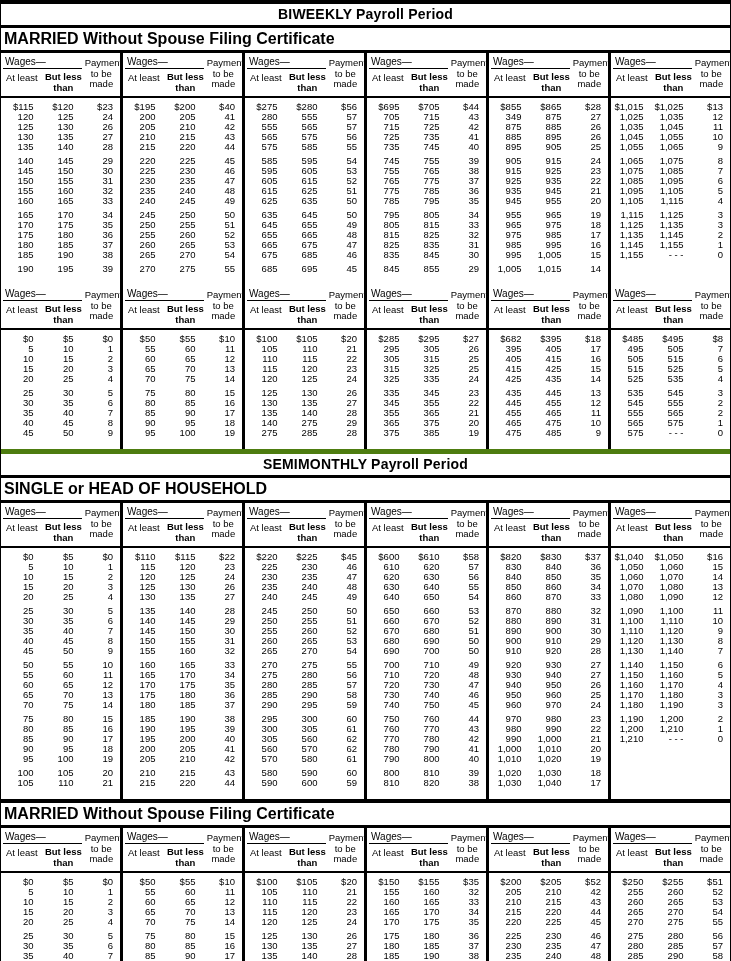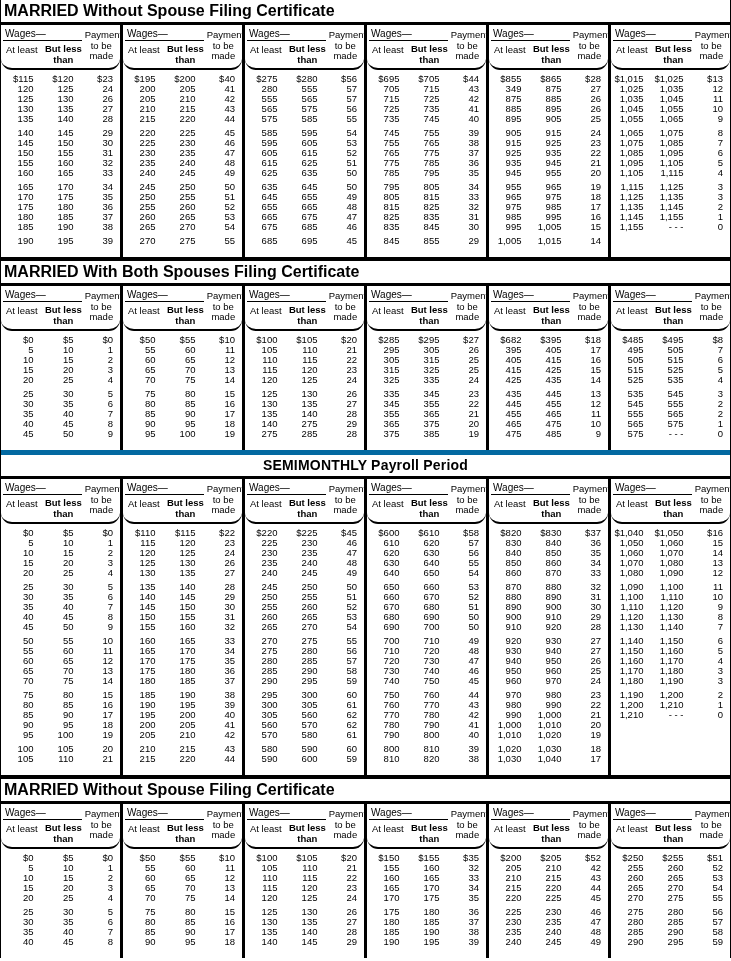--- a/index.html
+++ b/index.html
@@ -14,41 +14,40 @@
   }
   .period-title{
     border-top:4px solid #000;
     border-bottom:3px solid #000;
     text-align:center;
     font-weight:bold;
     font-size:14px;
     padding:2px 0 3px 0;
     letter-spacing:.2px;
   }
-  .period-title.second{border-top:5px solid #0369a1;}
+  .period-title.second{border-top:5px solid #4d7c0f;}
   .section-title{
     border-bottom:3px solid #000;
     font-weight:bold;
     font-size:16px;
     padding:2px 0 2px 3px;
   }
   .section-title.bar-top{border-top:4px solid #000;}
   .section-body{display:flex;align-items:stretch;}
   .col{flex:1 1 0;min-width:0;}
   .col + .col{border-left:3px solid #000;}
   .col-header{
     display:grid;
     grid-template-columns:34% 37% 29%;
     grid-template-rows:auto auto;
     border-bottom:2px solid #000;
     font-size:9.5px;
     padding:2px 2px 3px 2px;
     min-height:37px;
     box-sizing:border-box;
-    border-radius:11px;
   }
   .wages{
     grid-column:1/3;
     border-bottom:1px solid #000;
     padding:1px 0 1px 2px;
     margin-right:3px;
     align-self:start;
     font-size:10px;
   }
   .payment{
@@ -71,20 +70,21 @@
   .row.group-gap{margin-top:4px;}
   .row span{text-align:right;}
   .row .c1{padding-right:8px;}
   .row .c2{padding-right:12px;}
   .row .c3{padding-right:7px;}
 </style>
 </head>
 <body>
 
 <div class="page">
+    <div class="period-title">BIWEEKLY Payroll Period</div>
     <div class="section-title">MARRIED Without Spouse Filing Certificate</div>
     <div class="section-body">
       <div class="col">
         <div class="col-header">
           <span class="wages">Wages—</span>
           <span class="payment">Payment
 to be
 made</span>
           <span class="at-least">At least</span>
           <span class="but-less">But less
@@ -627,21 +627,20 @@
             <span class="c3">1</span>
           </div>
           <div class="row">
             <span class="c1">1,155</span>
             <span class="c2">- - -</span>
             <span class="c3">0</span>
           </div>
         </div>
       </div>
     </div>
-    <div class="section-title bar-top">MARRIED With Both Spouses Filing Certificate</div>
     <div class="section-body">
       <div class="col">
         <div class="col-header">
           <span class="wages">Wages—</span>
           <span class="payment">Payment
 to be
 made</span>
           <span class="at-least">At least</span>
           <span class="but-less">But less
 than</span>
@@ -1009,20 +1008,21 @@
           </div>
           <div class="row">
             <span class="c1">575</span>
             <span class="c2">- - -</span>
             <span class="c3">0</span>
           </div>
         </div>
       </div>
     </div>
     <div class="period-title second">SEMIMONTHLY Payroll Period</div>
+    <div class="section-title">SINGLE or HEAD OF HOUSEHOLD</div>
     <div class="section-body">
       <div class="col">
         <div class="col-header">
           <span class="wages">Wages—</span>
           <span class="payment">Payment
 to be
 made</span>
           <span class="at-least">At least</span>
           <span class="but-less">But less
 than</span>

